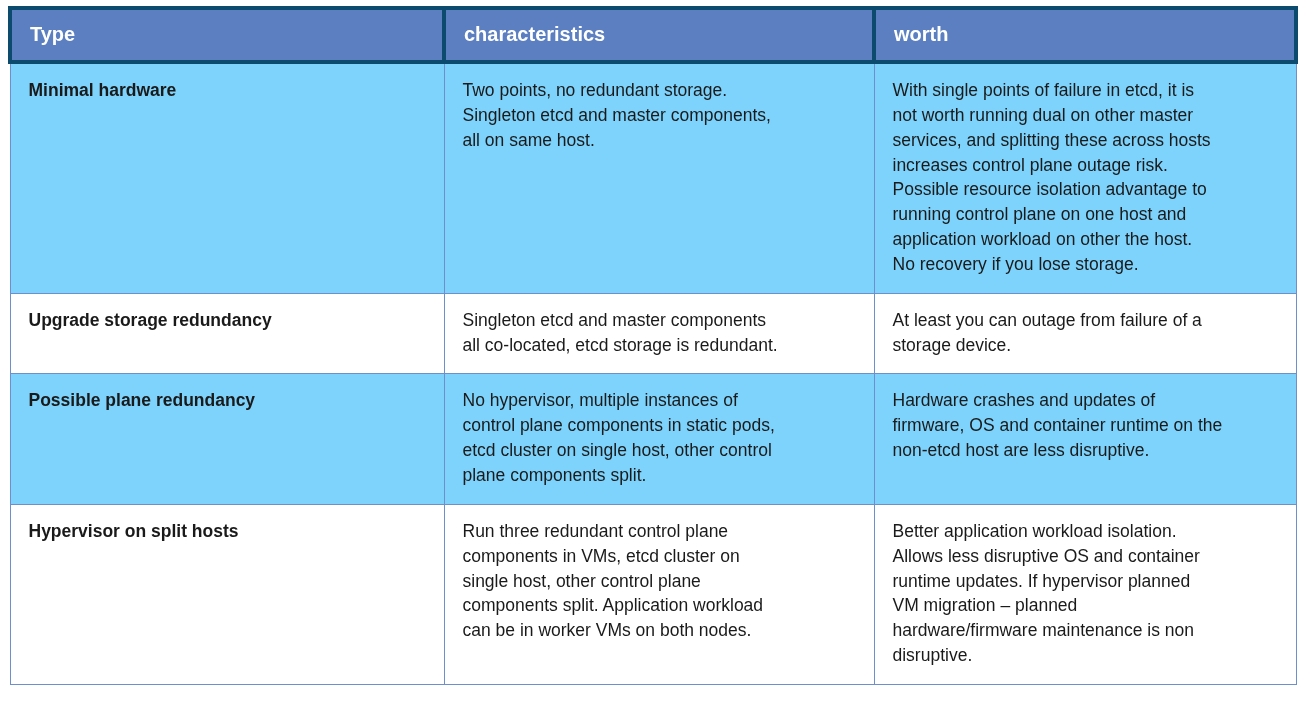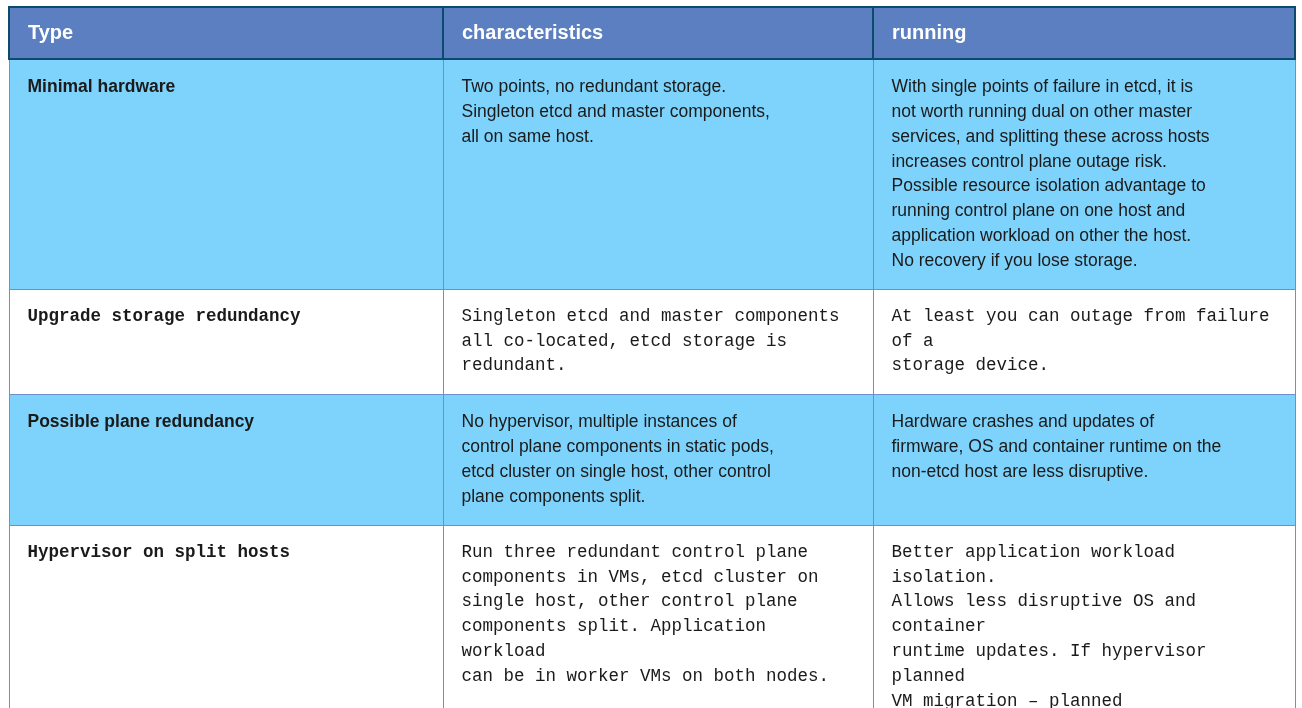--- a/index.html
+++ b/index.html
@@ -27,38 +27,37 @@
   table.comparison col.c1 { width: 430px; }
   table.comparison col.c2 { width: 422px; }
 
   table.comparison thead th {
     background: #5b7fc0;
     color: #ffffff;
     font-size: 20px;
     font-weight: bold;
     text-align: left;
     padding: 12px 14px 14px 18px;
-    border: 2px solid #0c4a6e;
+    border: 4px solid #0c4a6e;
     vertical-align: middle;
     line-height: 1.2;
   }
   table.comparison tbody td {
     border: 1px solid #6d8fcb;
     padding: 14px 16px 16px 18px;
     font-size: 17.5px;
     line-height: 1.42;
     color: #1a1a1a;
     vertical-align: top;
   }
   table.comparison tbody tr.shaded td {
     background: #7dd3fc;
   }
   table.comparison tbody tr.plain td {
     background: #ffffff;
-    font-family: Liberation Mono, monospace;
   }
   td.type-cell {
     font-weight: bold;
   }
   .cell-text {
     display: block;
     white-space: pre-line;
   }
 </style>
 </head>
@@ -68,21 +67,21 @@
   <table class="comparison">
     <colgroup>
       <col class="c0">
       <col class="c1">
       <col class="c2">
     </colgroup>
     <thead>
       <tr>
         <th>Type</th>
         <th>characteristics</th>
-        <th>running</th>
+        <th>worth</th>
       </tr>
     </thead>
     <tbody>
       <tr class="shaded">
         <td class="type-cell">
             <span class="cell-text">Minimal hardware</span>
           </td>
         <td>
             <span class="cell-text">Two points, no redundant storage.
 Singleton etcd and master components,

